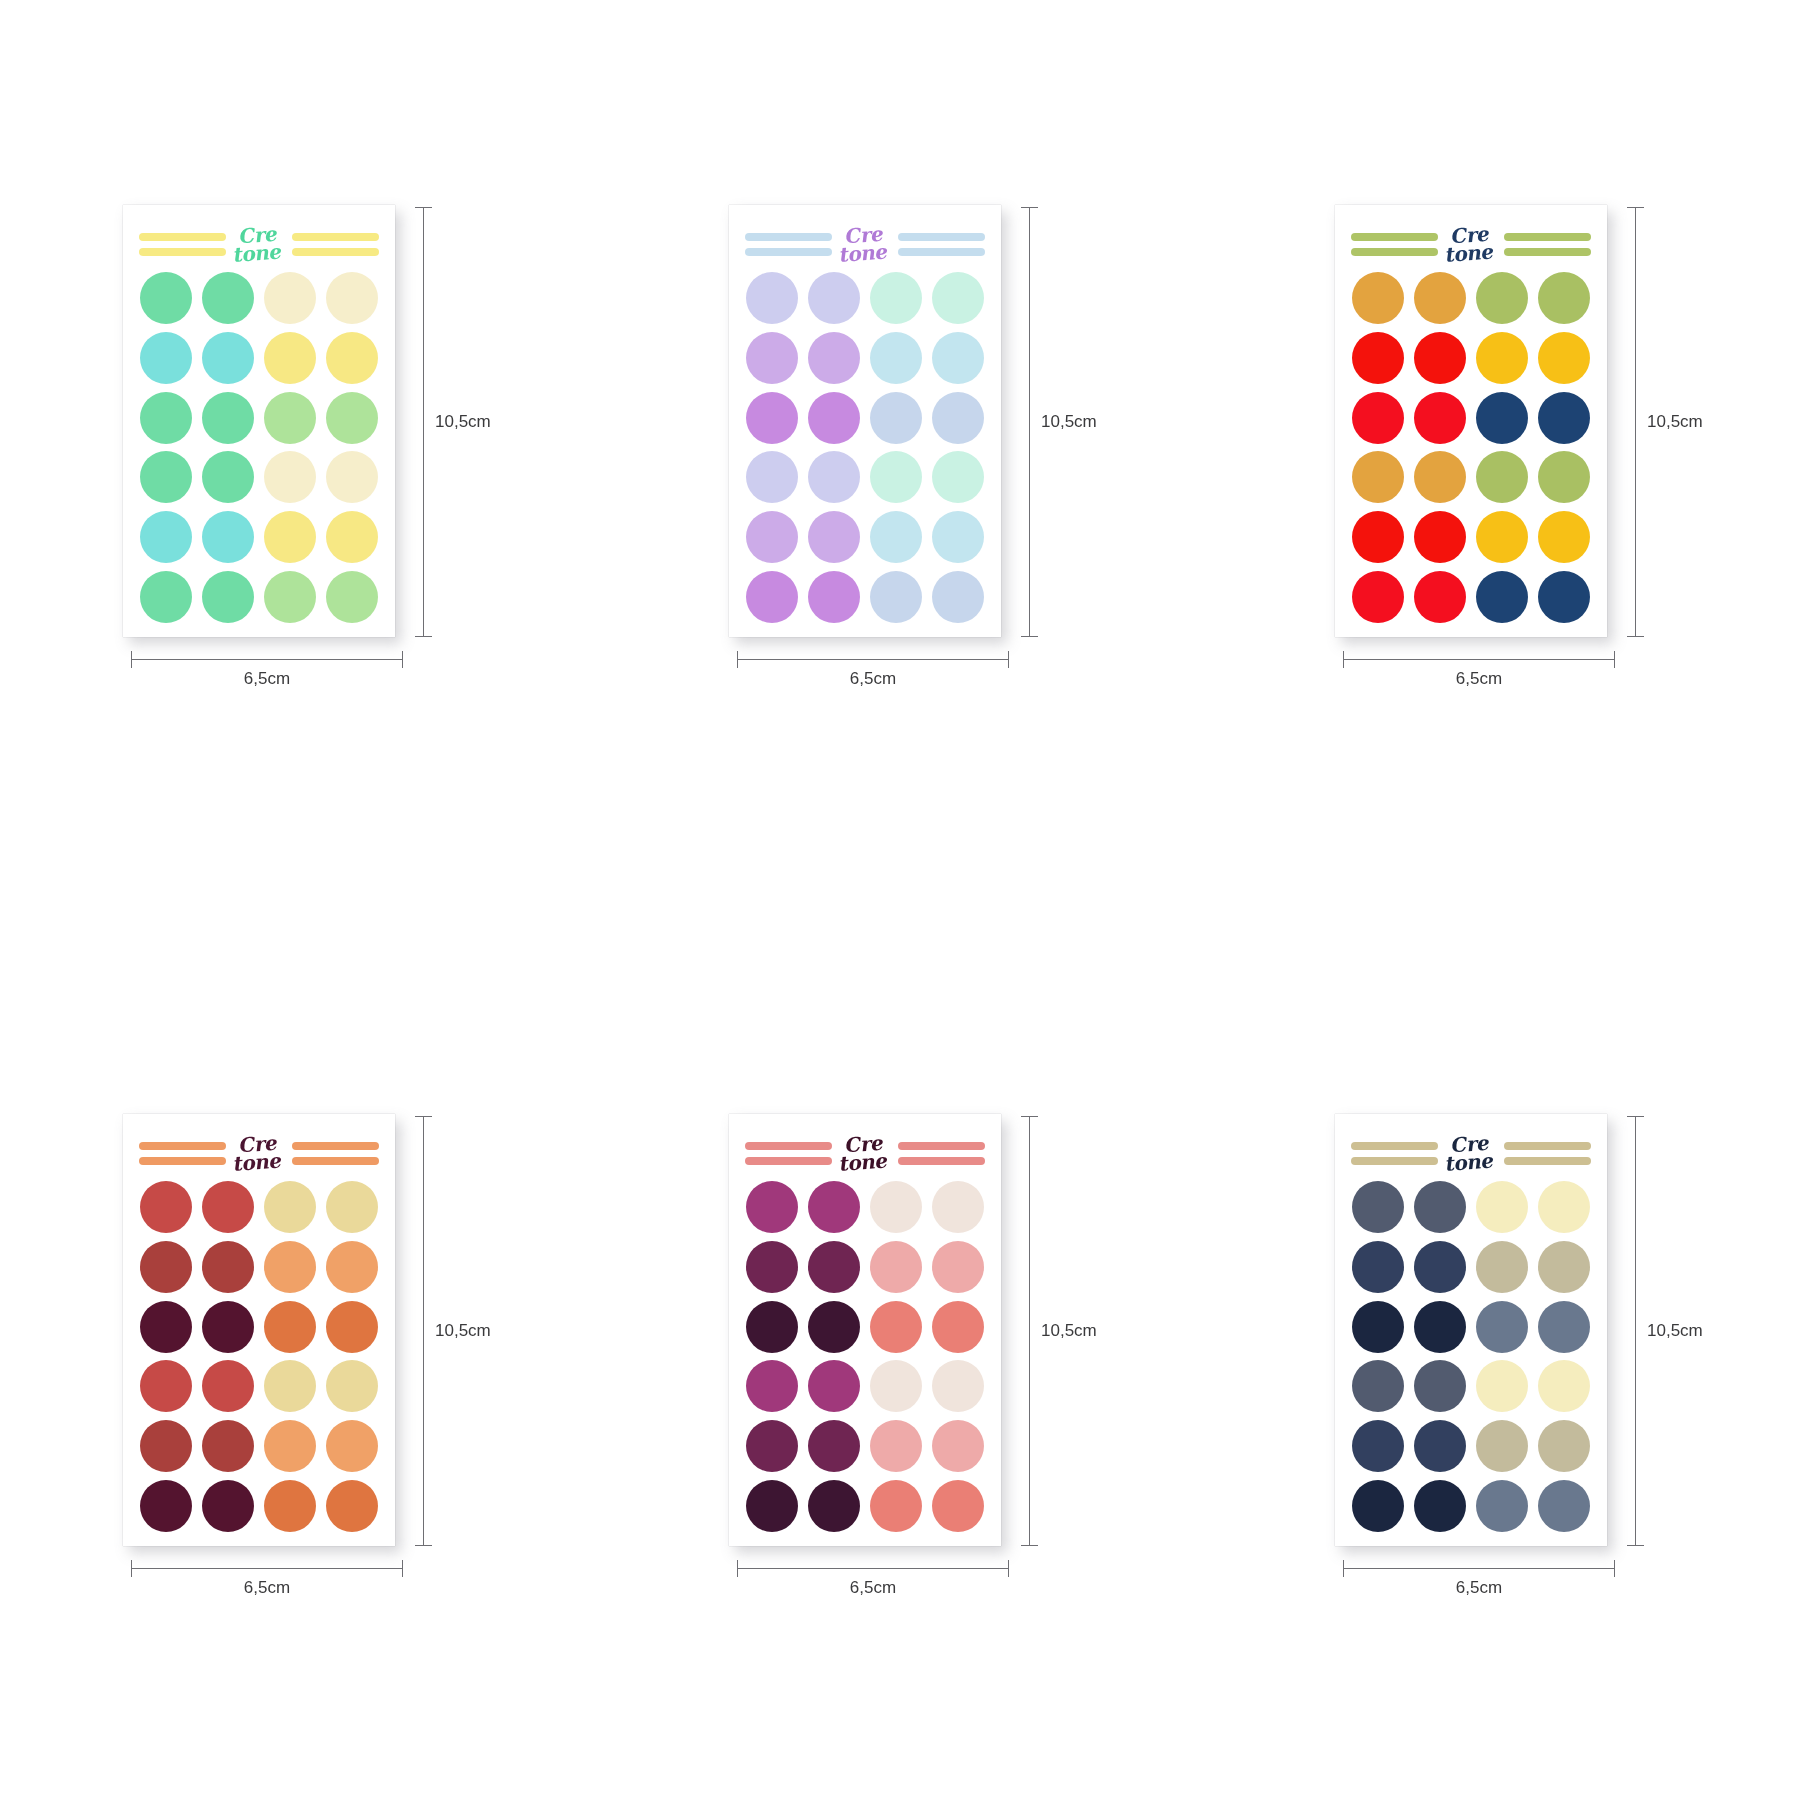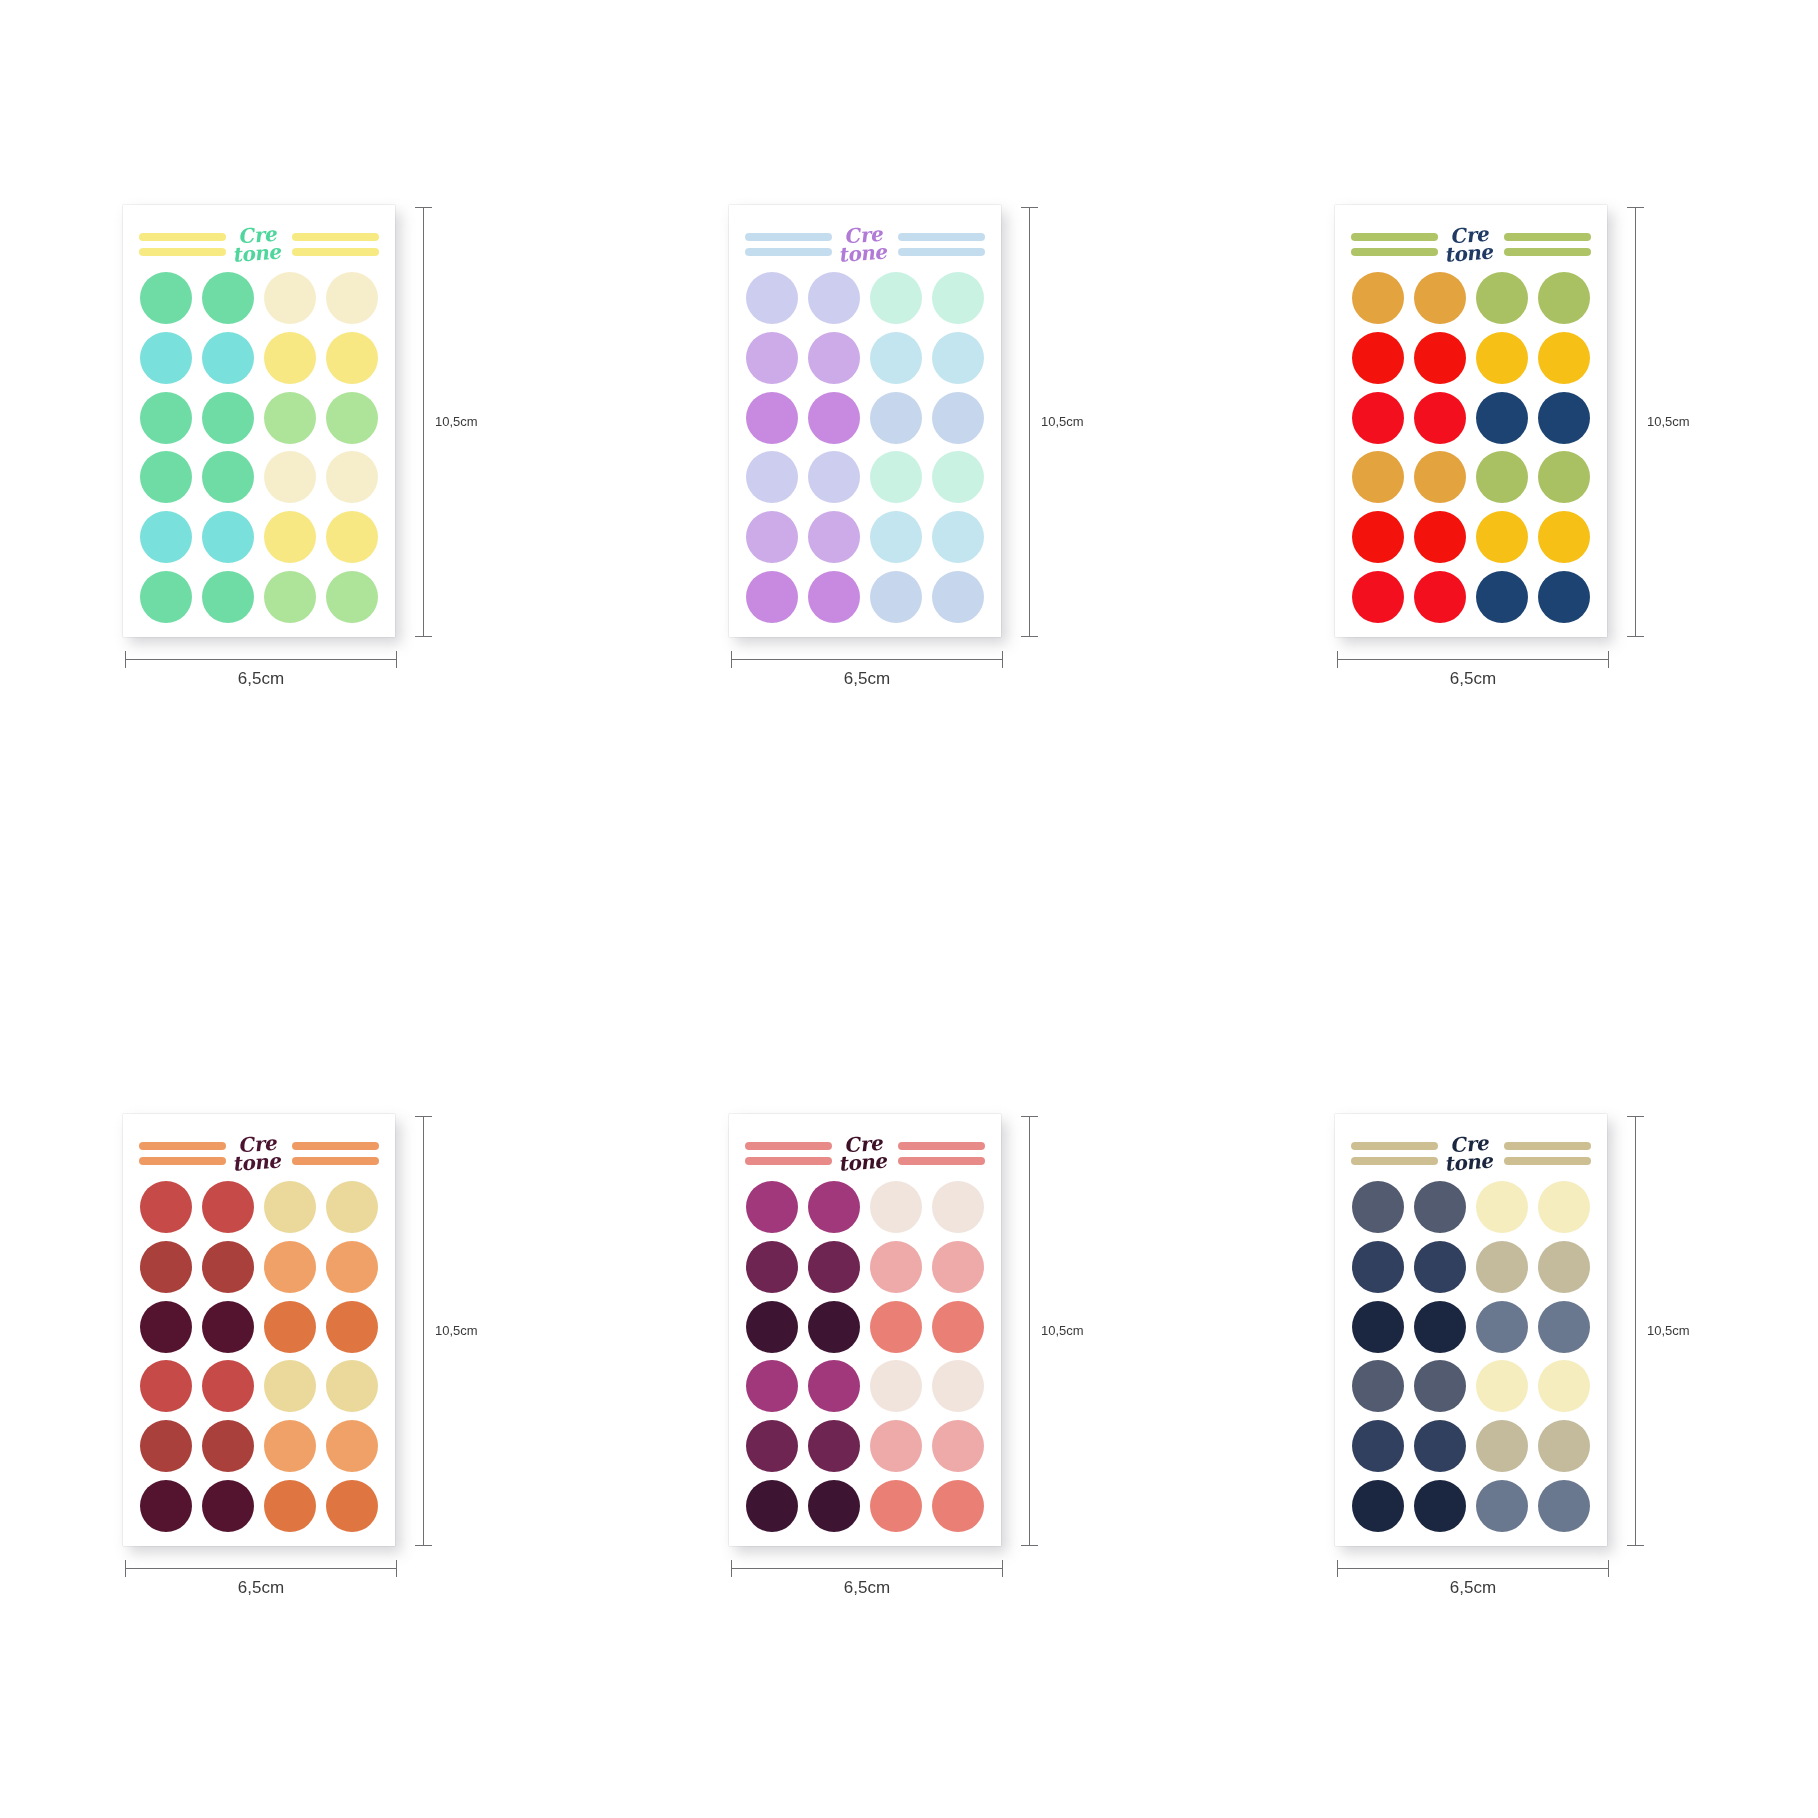--- a/index.html
+++ b/index.html
@@ -141,27 +141,27 @@
     width: 17px;
     height: 1px;
     background: #6e6e73;
   }
   .dim-vertical .v-cap.top    { top: 0; }
   .dim-vertical .v-cap.bottom { bottom: 0; }
   .dim-vertical .dim-label {
     position: absolute;
     left: 16px;
     white-space: nowrap;
-    font-size: 13px;
+    font-size: 17px;
     color: #3a3a3c;
   }
 
   .dim-horizontal {
     position: absolute;
-    left: 2px;
+    left: 8px;
     top: 450px;
     width: 272px;
     height: 46px;
   }
   .dim-horizontal .h-line {
     position: absolute;
     left: 0;
     top: 4px;
     width: 100%;
     height: 1px;

